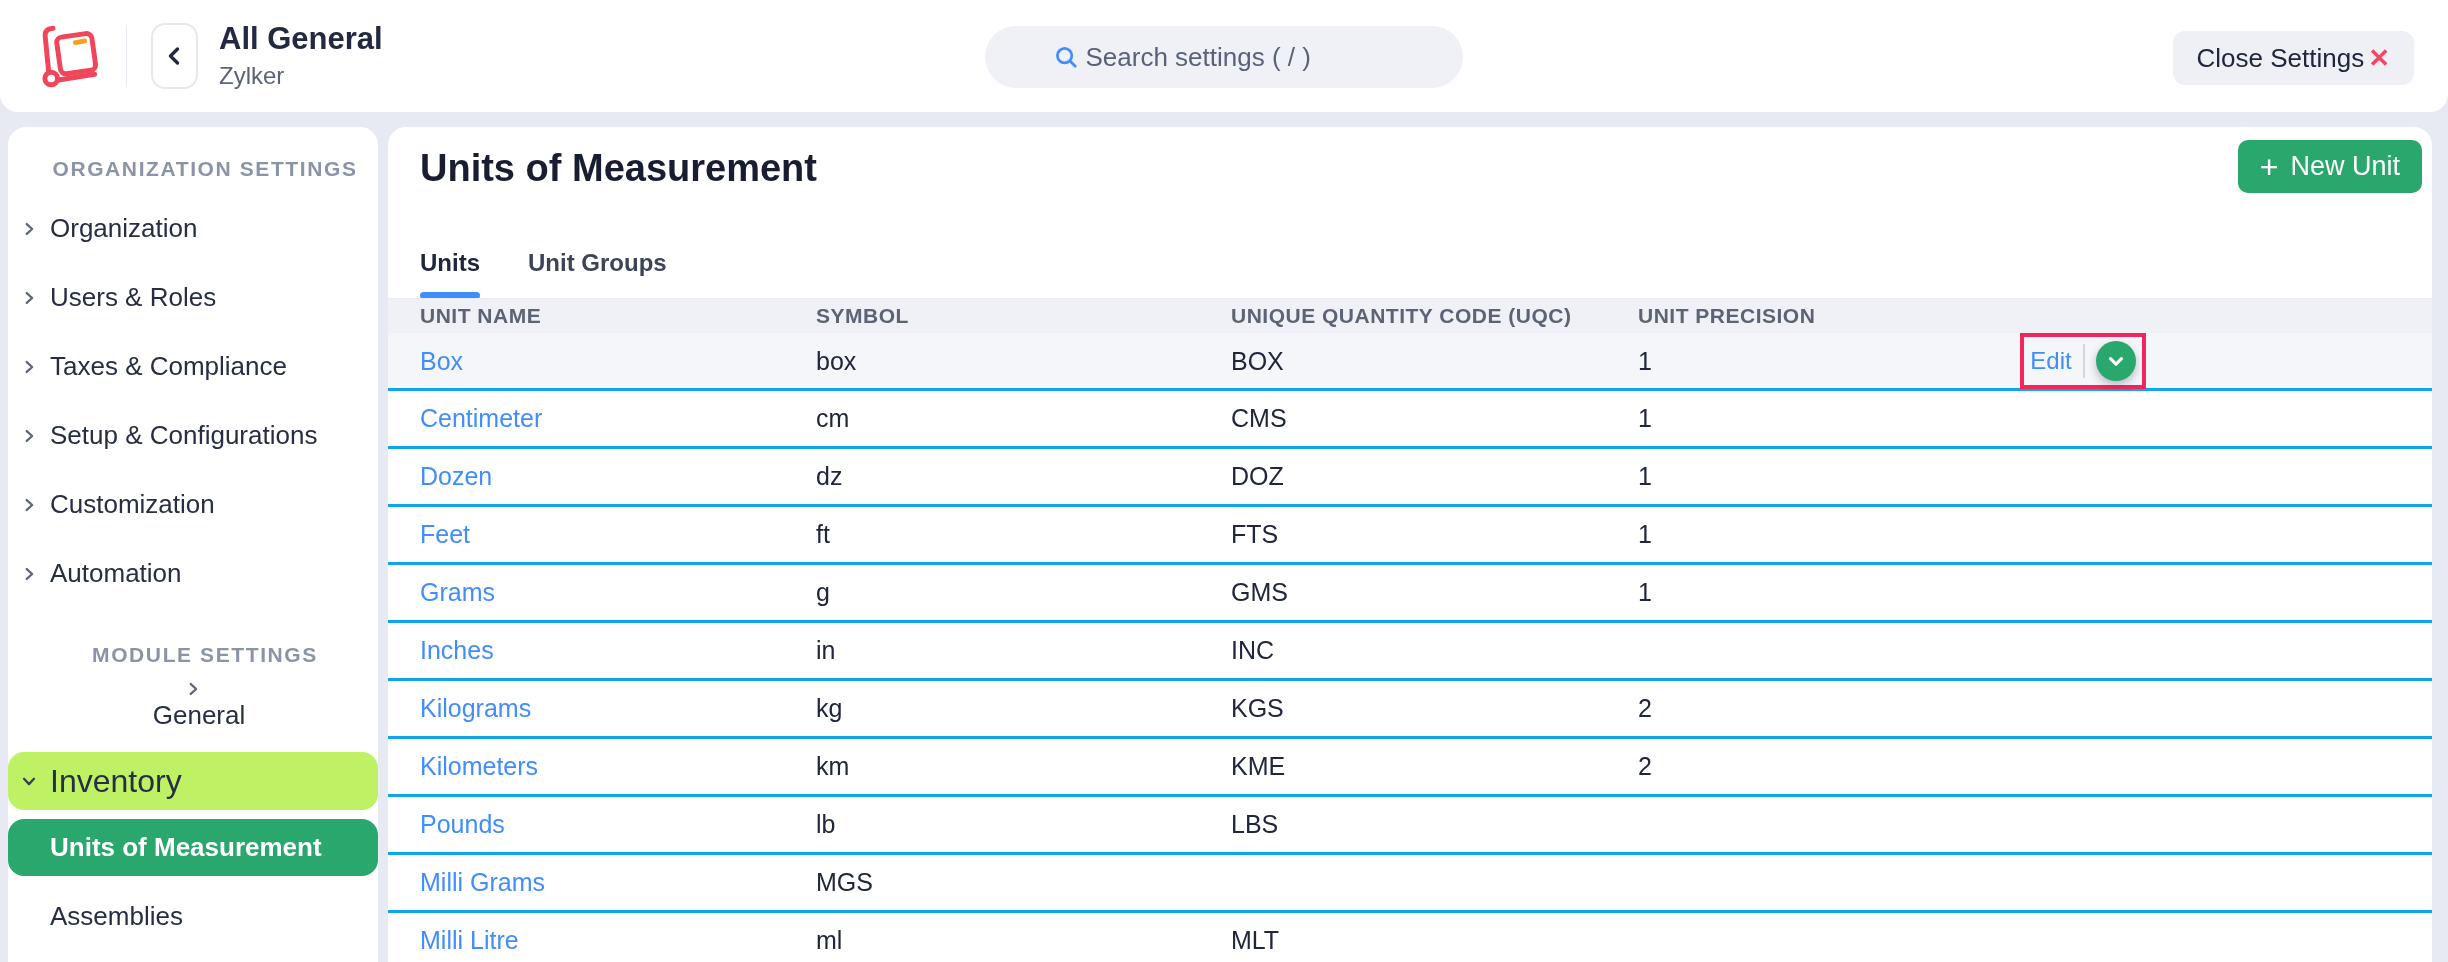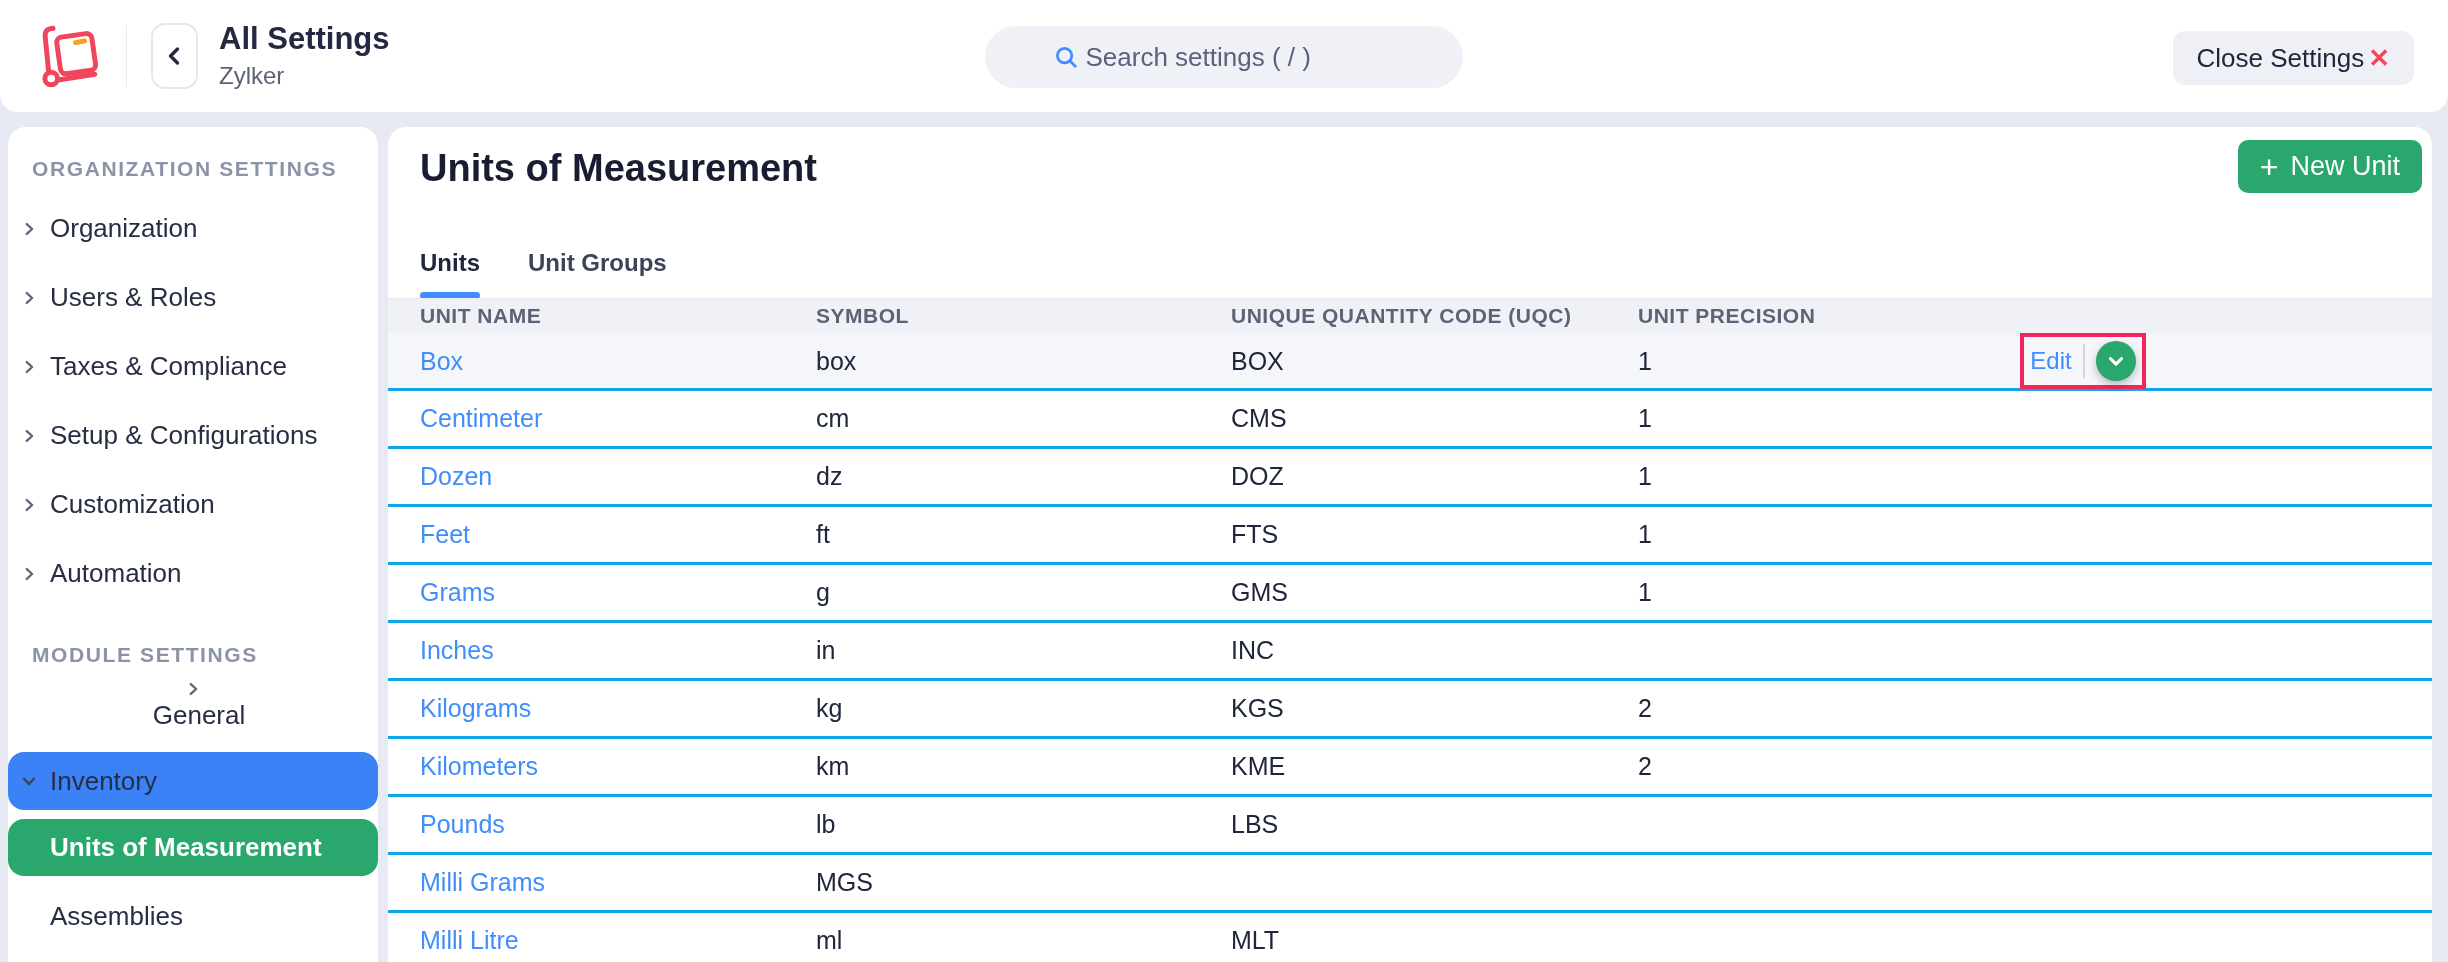--- a/index.html
+++ b/index.html
@@ -49,36 +49,36 @@
   .close-label { font-size:26px; color:#20263c; }
   .close-x { font-size:26px; font-weight:700; color:#f0485e; line-height:1; }
 
   
   .sidebar {
     position:absolute; left:8px; top:127px; width:370px; bottom:0;
     background:#ffffff; border-radius:18px 18px 0 0; overflow:hidden;
   }
   .side-section-label {
     margin:30px 0 0 24px; font-size:21px; font-weight:700;
-    letter-spacing:1.6px; color:#8b93a7; height:24px;
+    letter-spacing:1.6px; color:#8b93a7; height:24px;text-align:center;
   }
   .side-section-label.second { margin-top:35px; }
   .side-item {
     height:69px; display:flex; align-items:center; padding-left:12px;
     cursor:pointer; font-size:26px; color:#272e44;
   }
   .side-item.first { margin-top:13px; }
   .side-item.general { margin-top:11px;flex-direction:column; }
   .chev-box { width:18px; height:22px; display:flex; align-items:center; justify-content:center; margin-right:12px; }
   .side-item .label { padding-left:0;text-align:center; }
   .side-item span.label { margin-left:0; }
   .side-pill {
-    margin-top:5px; height:58px; border-radius:16px; background:#3b82f6;
+    margin-top:5px; height:58px; border-radius:16px; background:#bef264;
     display:flex; align-items:center; padding-left:12px;
-    cursor:pointer; font-size:26px; color:#272e44;
+    cursor:pointer; font-size:32px; color:#272e44;
   }
   .side-pill-active {
     margin-top:9px; height:57px; border-radius:16px; background:#2aa76c;
     display:flex; align-items:center; padding-left:42px;
     cursor:pointer; font-size:26px; font-weight:700; color:#ffffff;
   }
   .side-child {
     margin-top:6px; height:69px; display:flex; align-items:center;
     padding-left:42px; cursor:pointer; font-size:26px; color:#272e44;
   }
@@ -151,21 +151,21 @@
       <path d="M27.5 15.3 L33.5 14.2" stroke="#f6a21e" stroke-width="3.2" stroke-linecap="round" fill="none"></path>
     </svg>
   </div>
   <div class="topbar-divider"></div>
   <div class="back-btn">
     <svg width="22" height="22" viewBox="0 0 22 22">
       <polyline points="13.5,4 6.5,11 13.5,18" fill="none" stroke="#222940" stroke-width="3.4" stroke-linecap="round" stroke-linejoin="round"></polyline>
     </svg>
   </div>
   <div class="title-block">
-    <div class="app-title">All Settings</div>
+    <div class="app-title">All General</div>
     <div class="app-subtitle">Zylker</div>
   </div>
 
   <div class="search-pill">
     <svg width="27" height="27" viewBox="0 0 24 24">
       <circle cx="10.3" cy="10.3" r="6.4" fill="none" stroke="#408dfb" stroke-width="2.4"></circle>
       <line x1="15.3" y1="15.3" x2="19.8" y2="19.8" stroke="#408dfb" stroke-width="2.4" stroke-linecap="round"></line>
     </svg>
     <input type="text" placeholder="Search settings ( / )" style="">
   </div>

